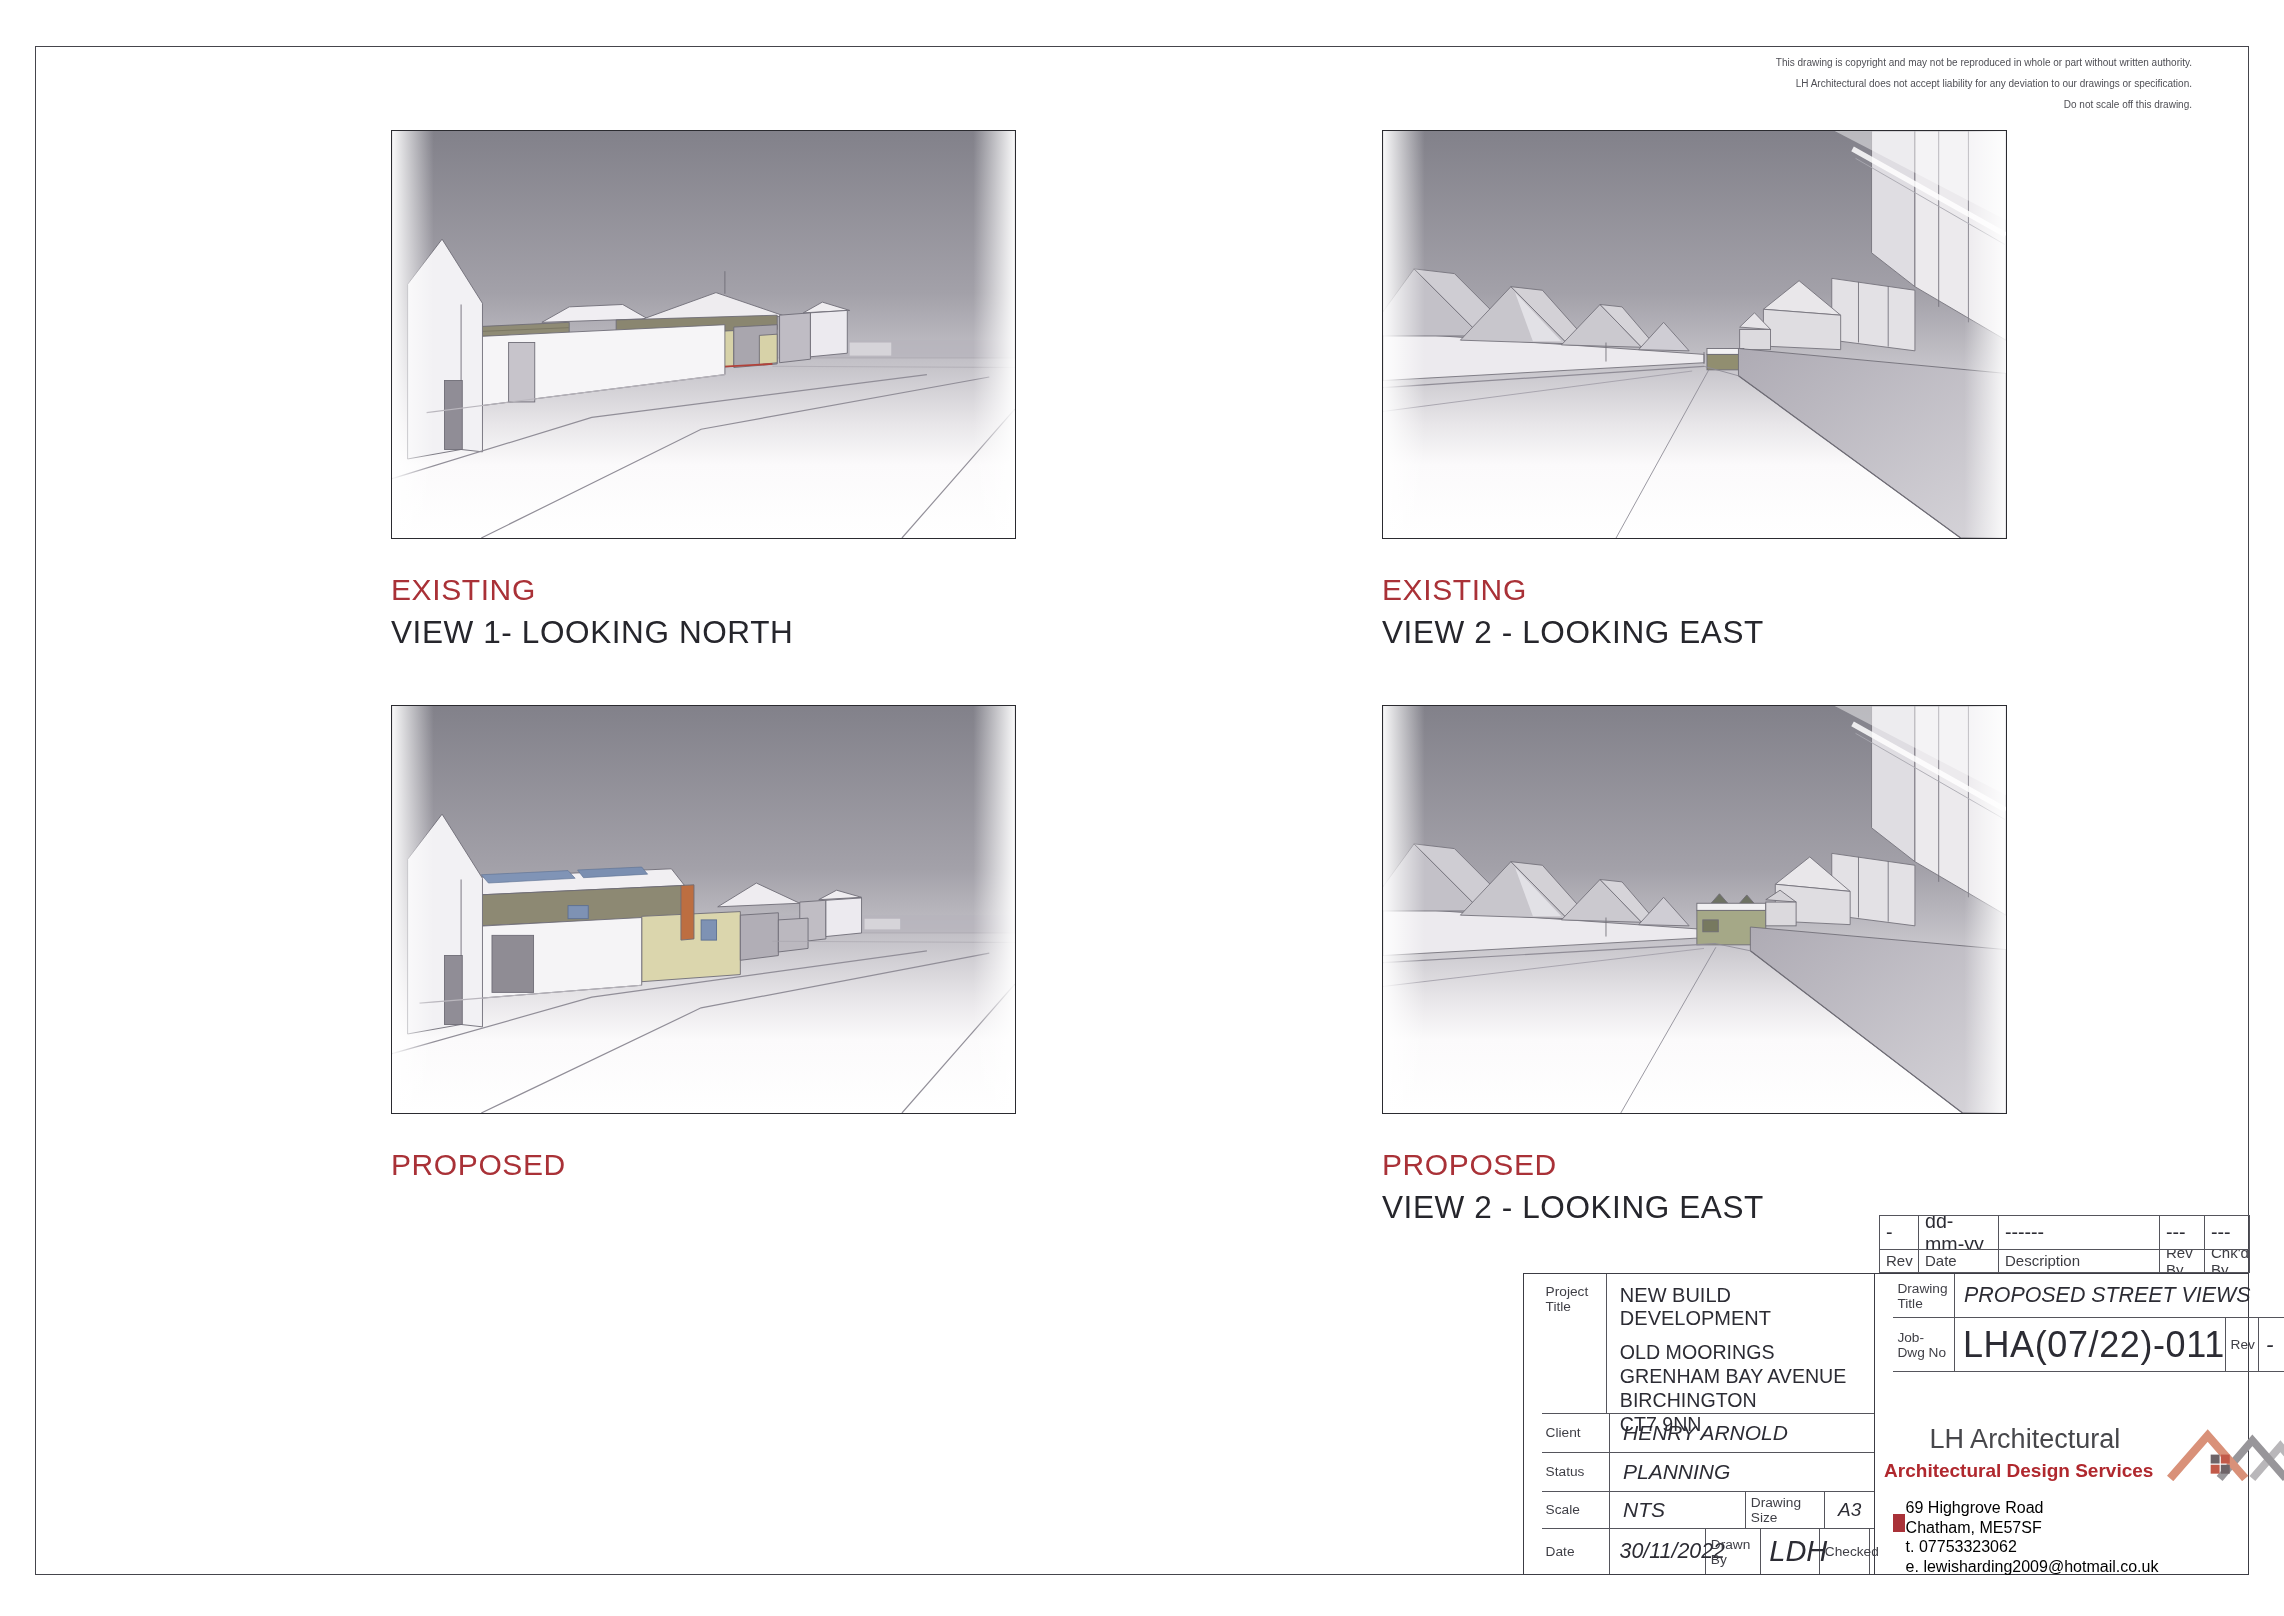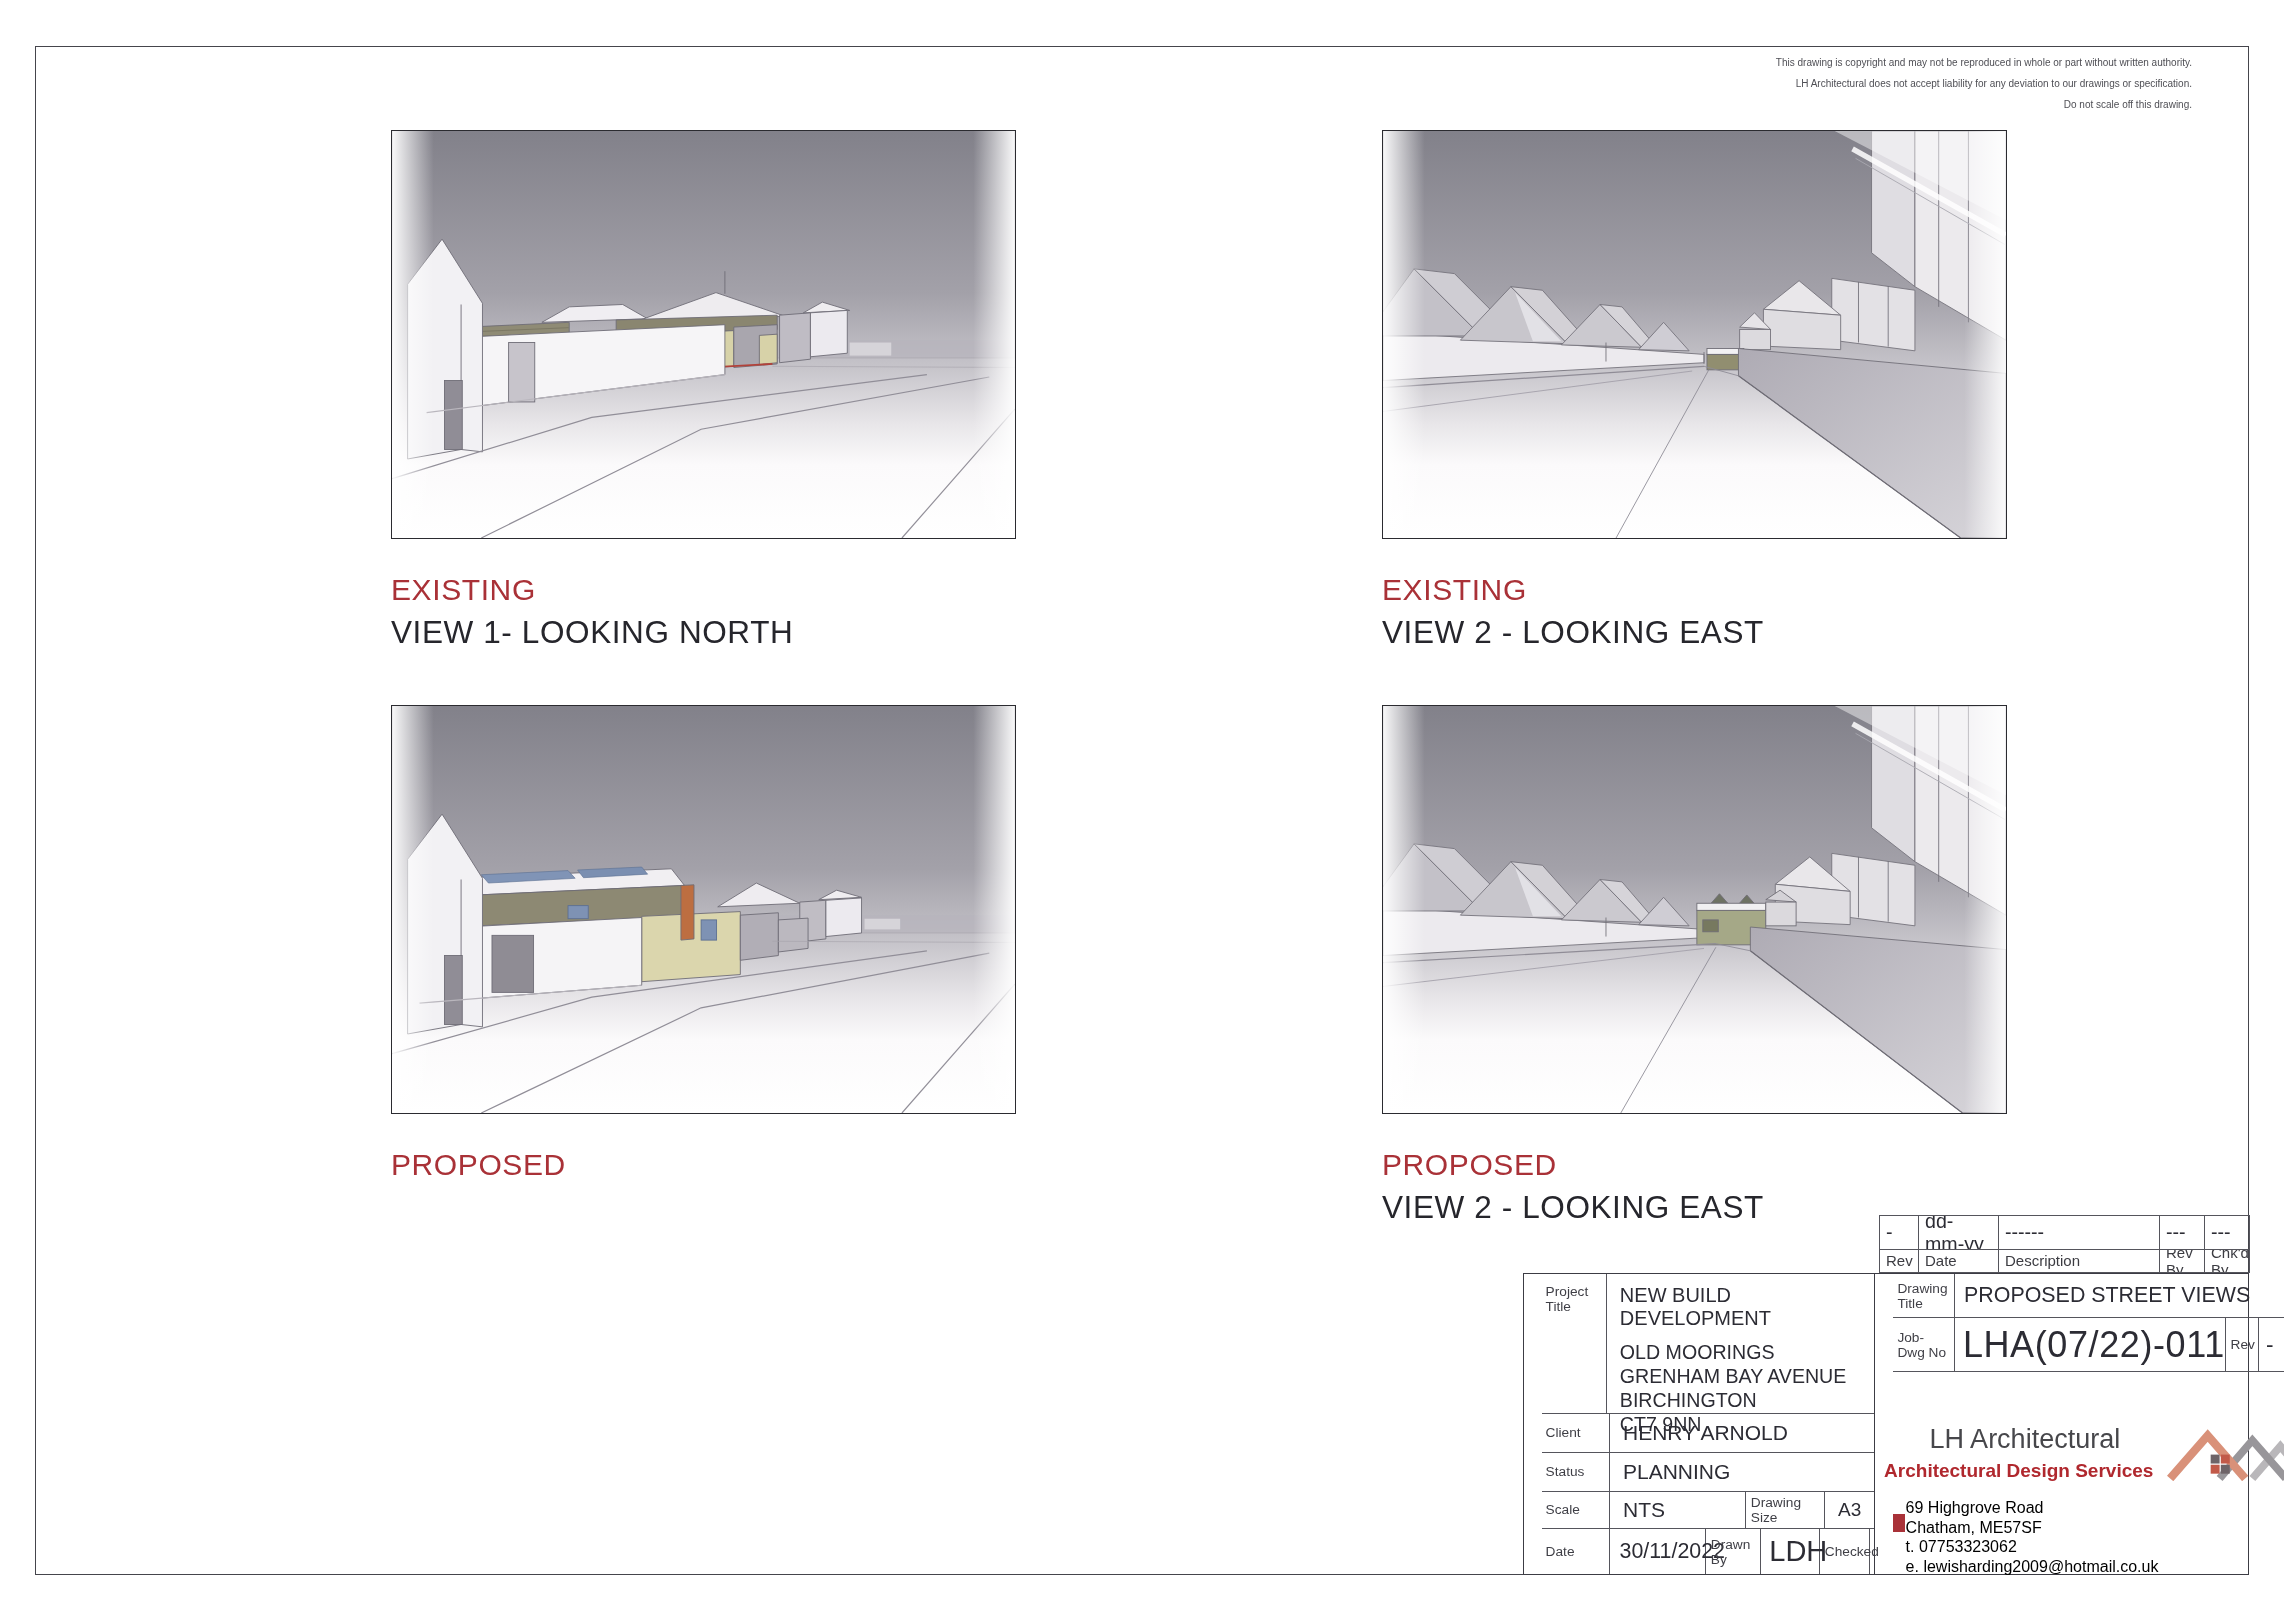--- a/index.html
+++ b/index.html
@@ -17,21 +17,21 @@
   .revtable div:nth-child(5n){border-right:none;}
   .rev-val{font-size:19.6px;color:#2c2c34;}
   .rev-hdr{font-size:15px;color:#3c3c42;}
   
   .titleblock{position:absolute;left:1523px;top:1273px;width:726px;height:302px;border:1.8px solid #3c3c44;box-sizing:border-box;display:flex;background:#fff;}
   .tb-left{width:354px;border-right:1.8px solid #3c3c44;box-sizing:border-box;display:flex;flex-direction:column;}
   .tb-row{display:flex;border-bottom:1.2px solid #55555c;box-sizing:border-box;margin-left:18px;}
   .tb-row:last-child{border-bottom:none;}
   .tb-label{width:68px;border-right:1.2px solid #55555c;box-sizing:border-box;font-size:13.7px;color:#3f3f46;padding:4.8px 3.6px;display:flex;align-items:center;}
   .tb-label.top{align-items:flex-start;padding-top:9.5px;}
-  .tb-value{font-size:21px;color:#2c2c34;padding-left:13px;display:flex;align-items:center;}
+  .tb-value{font-size:21px;color:#2c2c34;padding-left:13px;display:flex;align-items:center;font-style:italic;}
   .tb-right{flex:1;display:flex;flex-direction:column;box-sizing:border-box;}
   .proj-wrap{padding:9.5px 0 0 13px;}
   .proj-title{font-size:20px;color:#2c2c34;}
   .proj-addr{font-size:19.6px;color:#2c2c34;line-height:24px;margin-top:10.7px;}
   .dt-label{font-size:13.7px;color:#3f3f46;border-right:1.2px solid #55555c;display:flex;align-items:center;padding:0 4.8px;box-sizing:border-box;}
   .cell-r{border-right:1.2px solid #55555c;box-sizing:border-box;}
   .job-no{font-size:36px;color:#2c2c34;letter-spacing:0.6px;padding-left:8.3px;display:flex;align-items:center;}
   .logo-area{flex:1;position:relative;}
   .firm-name{position:absolute;left:55px;top:52px;font-size:27px;color:#47474b;}
   .firm-tagline{position:absolute;left:9.5px;top:88px;font-size:19px;color:#b0282e;font-weight:bold;}

